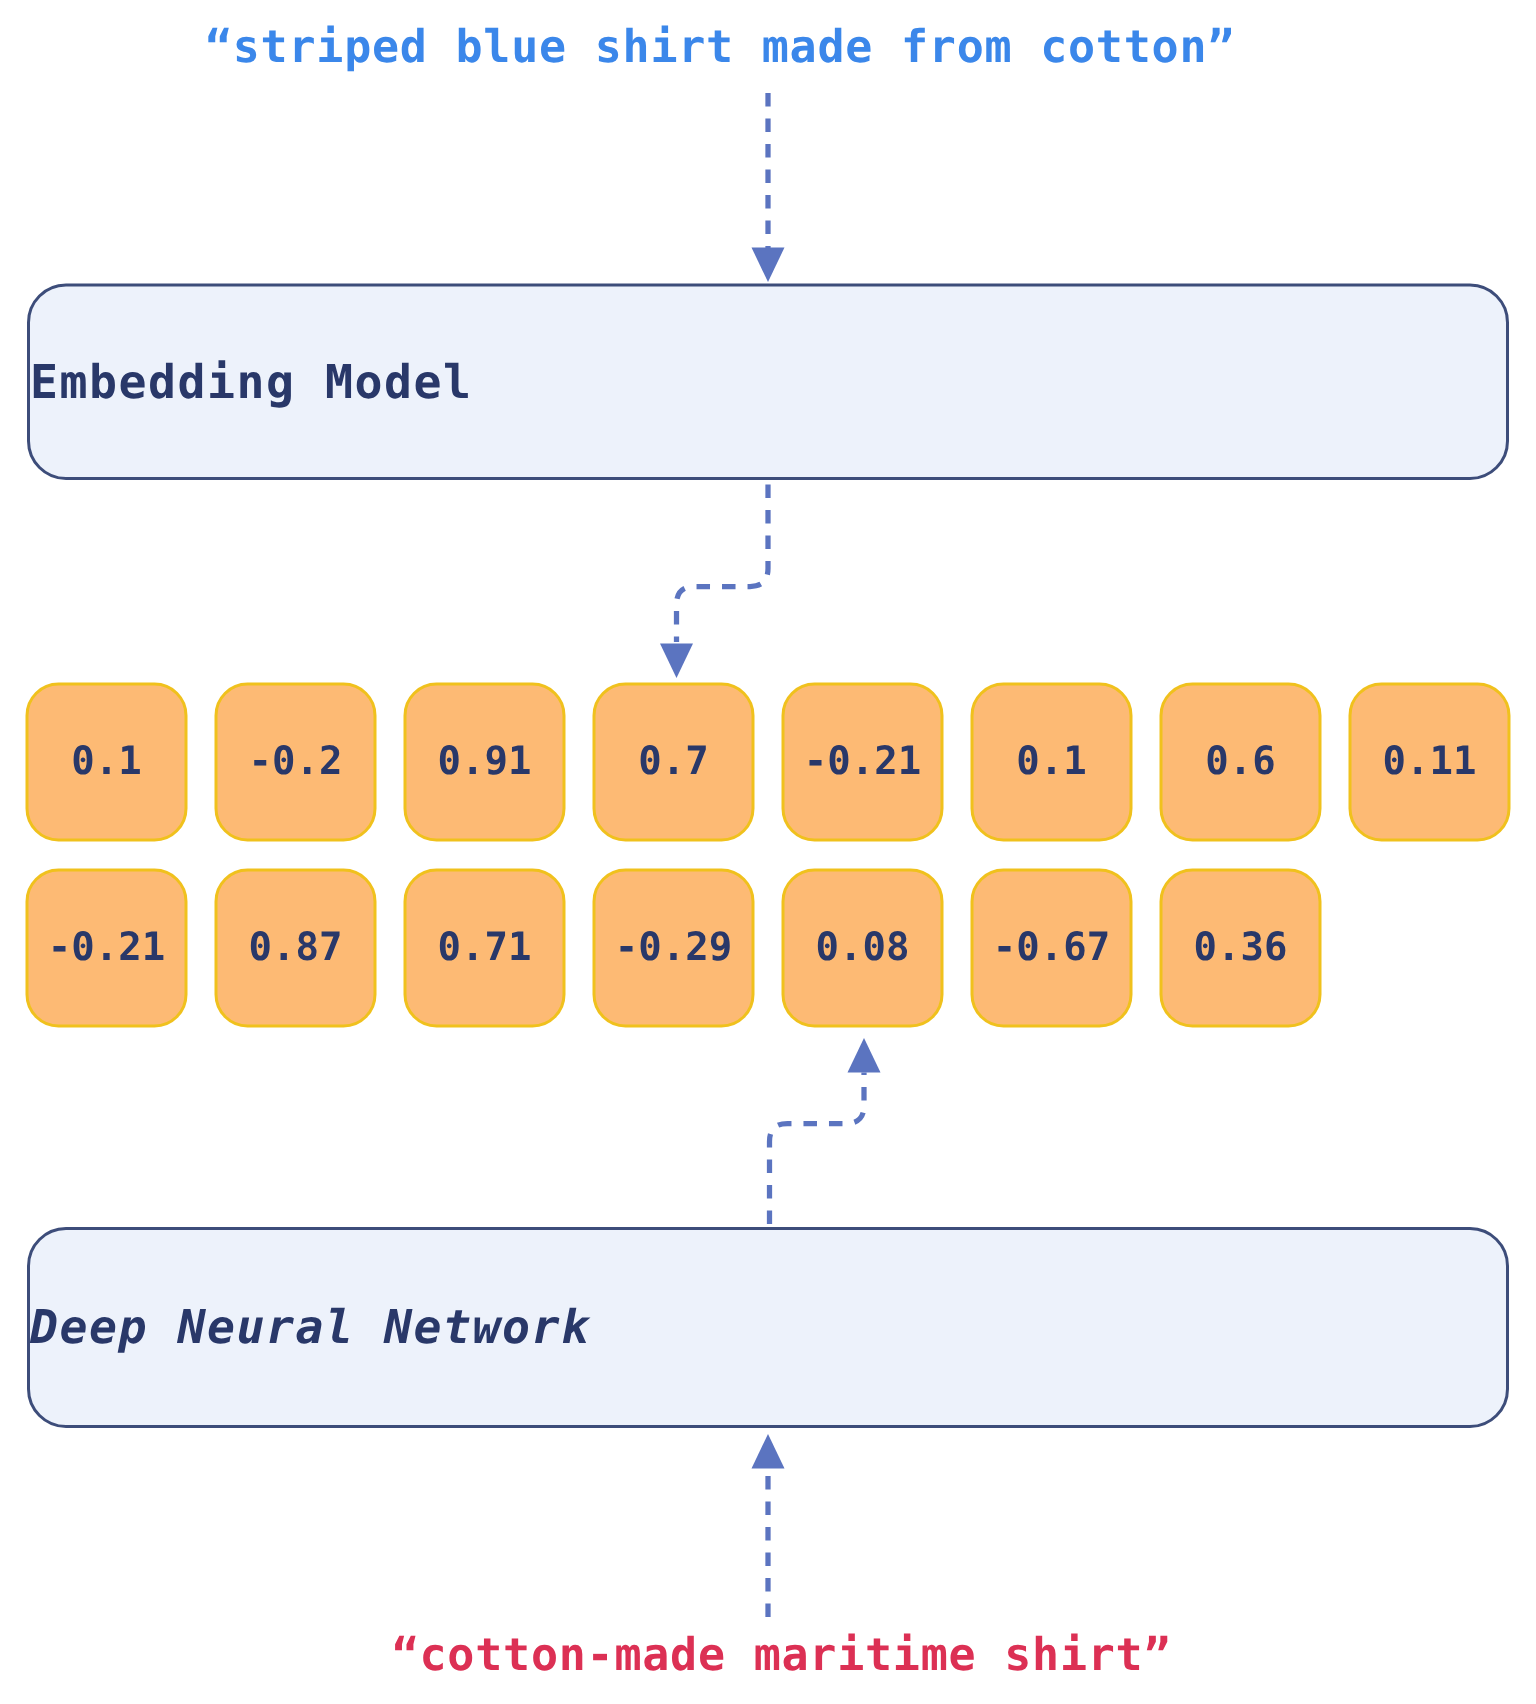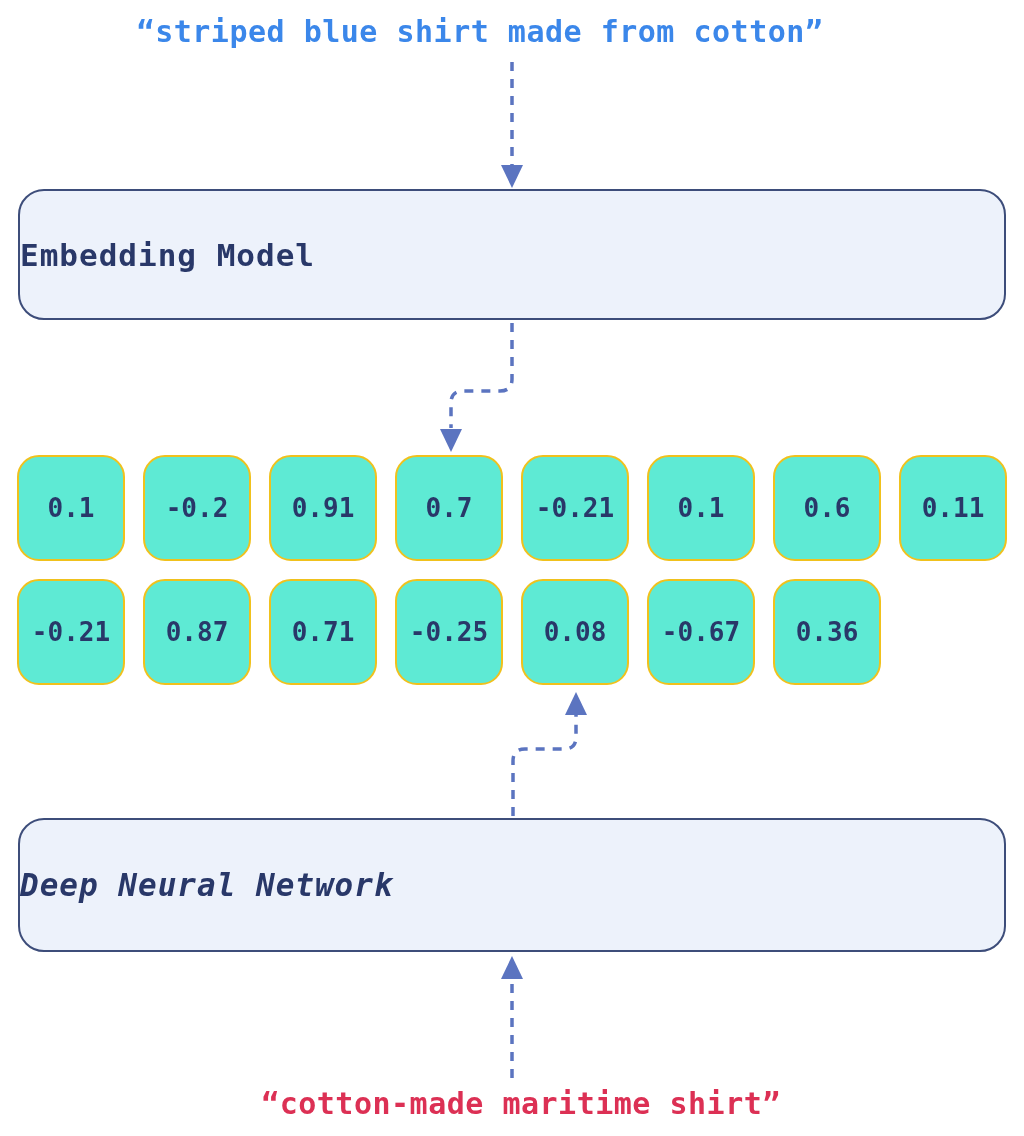--- a/index.html
+++ b/index.html
@@ -29,21 +29,21 @@
   #embedding-box{top:189px;}
   #dnn-box{top:818px;height:130px;font-style:italic;}
   #vector-grid{
     position:absolute;left:17px;top:455px;
     display:grid;
     grid-template-columns:repeat(8,108px);
     grid-auto-rows:106px;
     column-gap:18px;row-gap:18px;
   }
   .vector-cell{
-    background:#5eead4;
+    background:#fdba74;
     border:2.5px solid #f0c11d;
     border-radius:22px;
     display:flex;align-items:center;justify-content:center;
     font-size:26px;font-weight:bold;color:#293869;
   }
   #arrow-layer{
     position:absolute;left:0;top:0;width:1024px;height:1136px;
     pointer-events:none;
   }
   .arrow-path{
@@ -85,21 +85,21 @@
     <div class="vector-cell">-0.2</div>
     <div class="vector-cell">0.91</div>
     <div class="vector-cell">0.7</div>
     <div class="vector-cell">-0.21</div>
     <div class="vector-cell">0.1</div>
     <div class="vector-cell">0.6</div>
     <div class="vector-cell">0.11</div>
     <div class="vector-cell">-0.21</div>
     <div class="vector-cell">0.87</div>
     <div class="vector-cell">0.71</div>
-    <div class="vector-cell">-0.25</div>
+    <div class="vector-cell">-0.29</div>
     <div class="vector-cell">0.08</div>
     <div class="vector-cell">-0.67</div>
     <div class="vector-cell">0.36</div>
   </div>
 
   <div id="dnn-box" class="model-box">
     <span>Deep Neural Network</span>
   </div>
 
   <div id="bottom-query" class="query-text">“cotton-made maritime shirt”</div>

